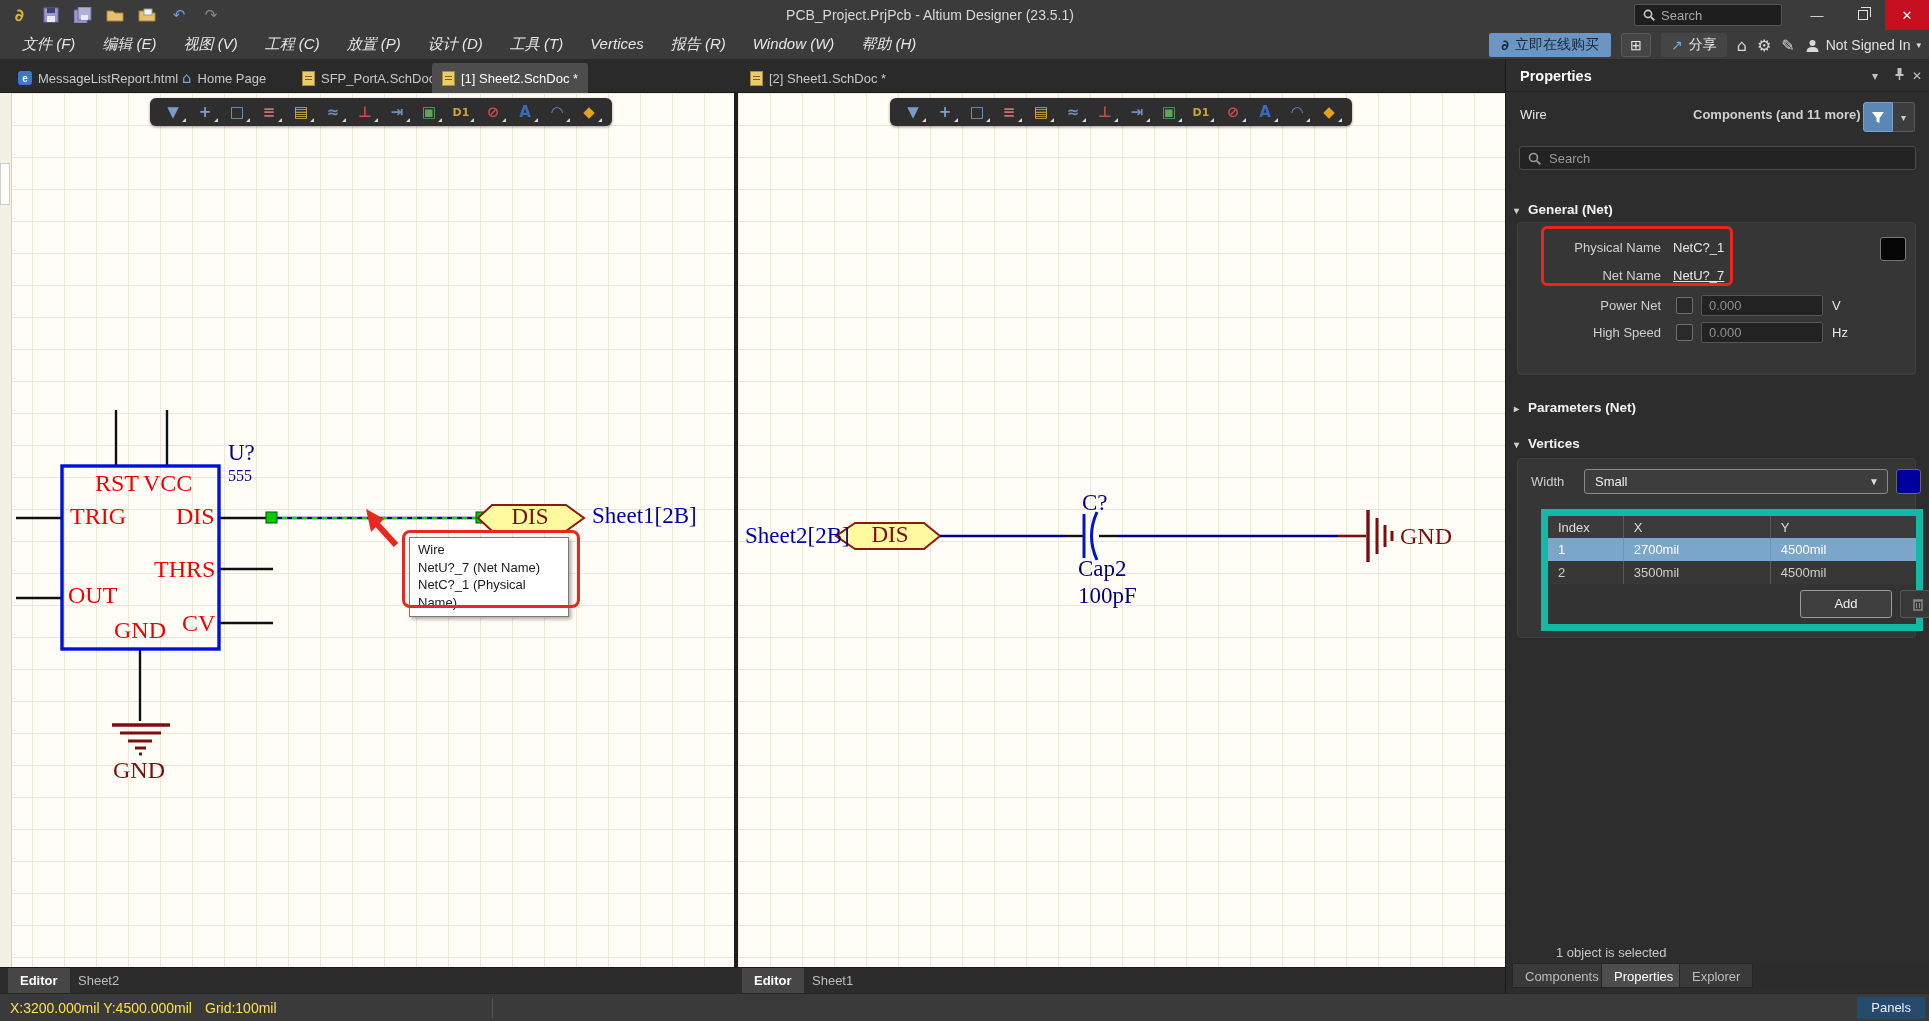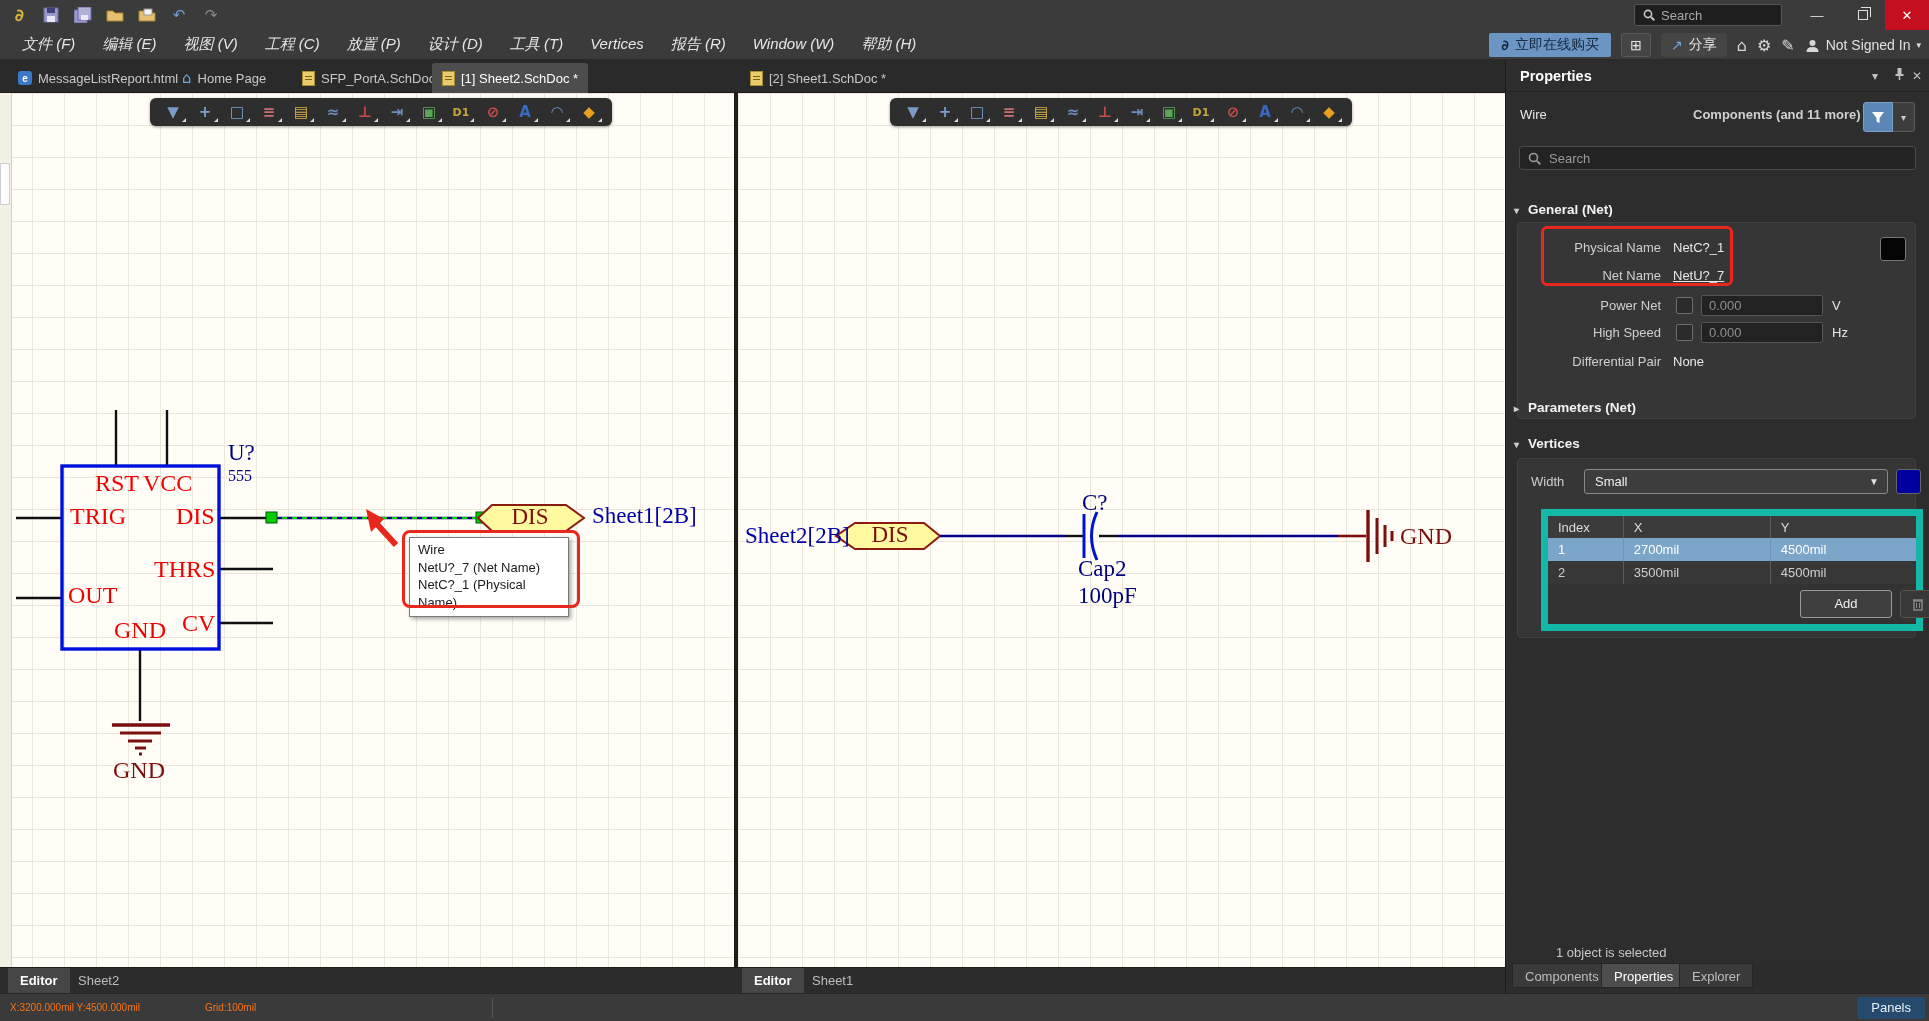--- a/index.html
+++ b/index.html
@@ -65,21 +65,21 @@
   
   .anno-rect { position:absolute; border:3px solid #e8281e; border-radius:8px; pointer-events:none; z-index:6; }
   .wire-tip { position:absolute; left:409px; top:444px; width:160px; background:#fff; border:1px solid #7a7a7a; box-shadow:2px 2px 4px rgba(0,0,0,.35); padding:3px 8px 5px 8px; z-index:5; }
   .wire-tip div { font-size:13px; color:#1a1a1a; line-height:1.35; }
 
   
   .bottom-tabs { position:absolute; left:0; top:967px; width:1505px; height:26px; background:#2c2c2c; border-top:1px solid #1c1c1c; }
   .btab { position:absolute; top:0; height:26px; line-height:26px; padding:0 12px; font-size:13px; color:#bdbdbd; }
   .btab.active { background:#464646; color:#fff; font-weight:bold; }
   .statusbar { position:absolute; left:0; top:993px; width:1929px; height:28px; background:#3a3a3a; border-top:1px solid #262626; }
-  .status-text { position:absolute; top:0; height:28px; line-height:28px; color:#f97316; font-size:10px; }
+  .status-text { position:absolute; top:0; height:28px; line-height:28px; color:#fde047; font-size:14px; }
   .status-div { position:absolute; left:492px; top:4px; width:1px; height:20px; background:#555; }
   .panels-btn { position:absolute; right:4px; top:3px; height:22px; line-height:22px; padding:0 14px; background:#264a6e; color:#e8f0f8; font-size:13px; border-radius:2px; }
 
   
   .props { position:absolute; left:1505px; top:60px; width:424px; height:933px; background:#2d2d2d; border-left:1px solid #1a1a1a; color:#d6d6d6; font-size:13px; }
   .props-header { position:absolute; left:0; top:0; width:424px; height:32px; border-bottom:1px solid #242424; }
   .props-title { position:absolute; left:14px; top:8px; font-weight:bold; color:#fff; font-size:14.5px; }
   .ph-ic { position:absolute; top:9px; color:#c0c0c0; font-size:12px; font-family:"DejaVu Sans",sans-serif; }
   .obj-row { position:absolute; left:0; top:38px; width:424px; height:36px; }
   .filter-btn { position:absolute; left:357px; top:4px; width:30px; height:30px; background:#5b87b7; border:1px solid #7aa2c9; border-radius:3px 0 0 3px; display:flex; align-items:center; justify-content:center; }
@@ -143,20 +143,21 @@
         </span>
       <span class="tb-ic">
         <svg width="18" height="14">
             <path d="M1 3 L7 3 L9 5 L17 5 L17 13 L1 13 Z" fill="#e3c170" stroke="#a8852e"></path>
             <rect x="6" y="1" width="8" height="6" fill="#f4f4f4" stroke="#999"></rect>
           </svg>
         </span>
       <span class="tb-ic" style="color:#6f9fd8;">↶</span>
       <span class="tb-ic" style="color:#8a8a8a;">↷</span>
     </div>
+    <div class="win-title">PCB_Project.PrjPcb - Altium Designer (23.5.1)</div>
     <div class="tb-search">
       <svg width="12" height="12" viewBox="0 0 12 12">
           <circle cx="5" cy="5" r="3.6" fill="none" stroke="#c8c8c8" stroke-width="1.6"></circle>
           <line x1="8" y1="8" x2="11.4" y2="11.4" stroke="#c8c8c8" stroke-width="1.8"></line>
         </svg>
       <span>Search</span>
     </div>
     <div class="winbtn" style="left:1795px;">—</div>
     <div class="winbtn" style="left:1841px;">
         <span class="restore-glyph"></span>
@@ -398,45 +399,41 @@
       <svg width="13" height="13" viewBox="0 0 13 13">
           <circle cx="5.5" cy="5.5" r="4" fill="none" stroke="#9a9a9a" stroke-width="1.6"></circle>
           <line x1="8.8" y1="8.8" x2="12.3" y2="12.3" stroke="#9a9a9a" stroke-width="1.8"></line>
         </svg>
       <span>Search</span>
     </div>
 
     <div class="sec-header" style="top:142px;">
       <span class="tri">▾</span><span>General (Net)</span>
     </div>
-    <div class="group-box" style="top:162px; height:197px;">
+    <div class="group-box" style="top:162px; height:153px;">
       <div class="frow" style="left:0; top:14px; width:399px;">
         <span class="flabel">Physical Name</span>
         <span class="fvalue">NetC?_1</span>
         <span class="swatch" style="left:362px; top:0; width:26px; height:24px; background:#050505; border:1px solid #777;"></span>
       </div>
       <div class="frow" style="left:0; top:42px; width:399px;">
         <span class="flabel">Net Name</span>
         <span class="fvalue underline">NetU?_7</span>
       </div>
       <div class="frow" style="left:0; top:72px; width:399px;">
         <span class="flabel">Power Net</span>
         <span class="checkbox"></span>
         <span class="tinput">0.000</span>
         <span class="unit">V</span>
       </div>
       <div class="frow" style="left:0; top:99px; width:399px;">
         <span class="flabel">High Speed</span>
         <span class="checkbox"></span>
         <span class="tinput">0.000</span>
         <span class="unit">Hz</span>
-      </div>
-      <div class="frow" style="left:0; top:128px; width:399px;">
-        <span class="flabel">Differential Pair</span>
-        <span class="fvalue">None</span>
       </div>
     </div>
     <div class="anno-rect" style="left:35px; top:166px; width:192px; height:60px; border-radius:6px;"></div>
 
     <div class="sec-header" style="top:340px;">
       <span class="tri">▸</span><span>Parameters (Net)</span>
     </div>
 
     <div class="sec-header" style="top:376px;">
       <span class="tri">▾</span><span>Vertices</span>

